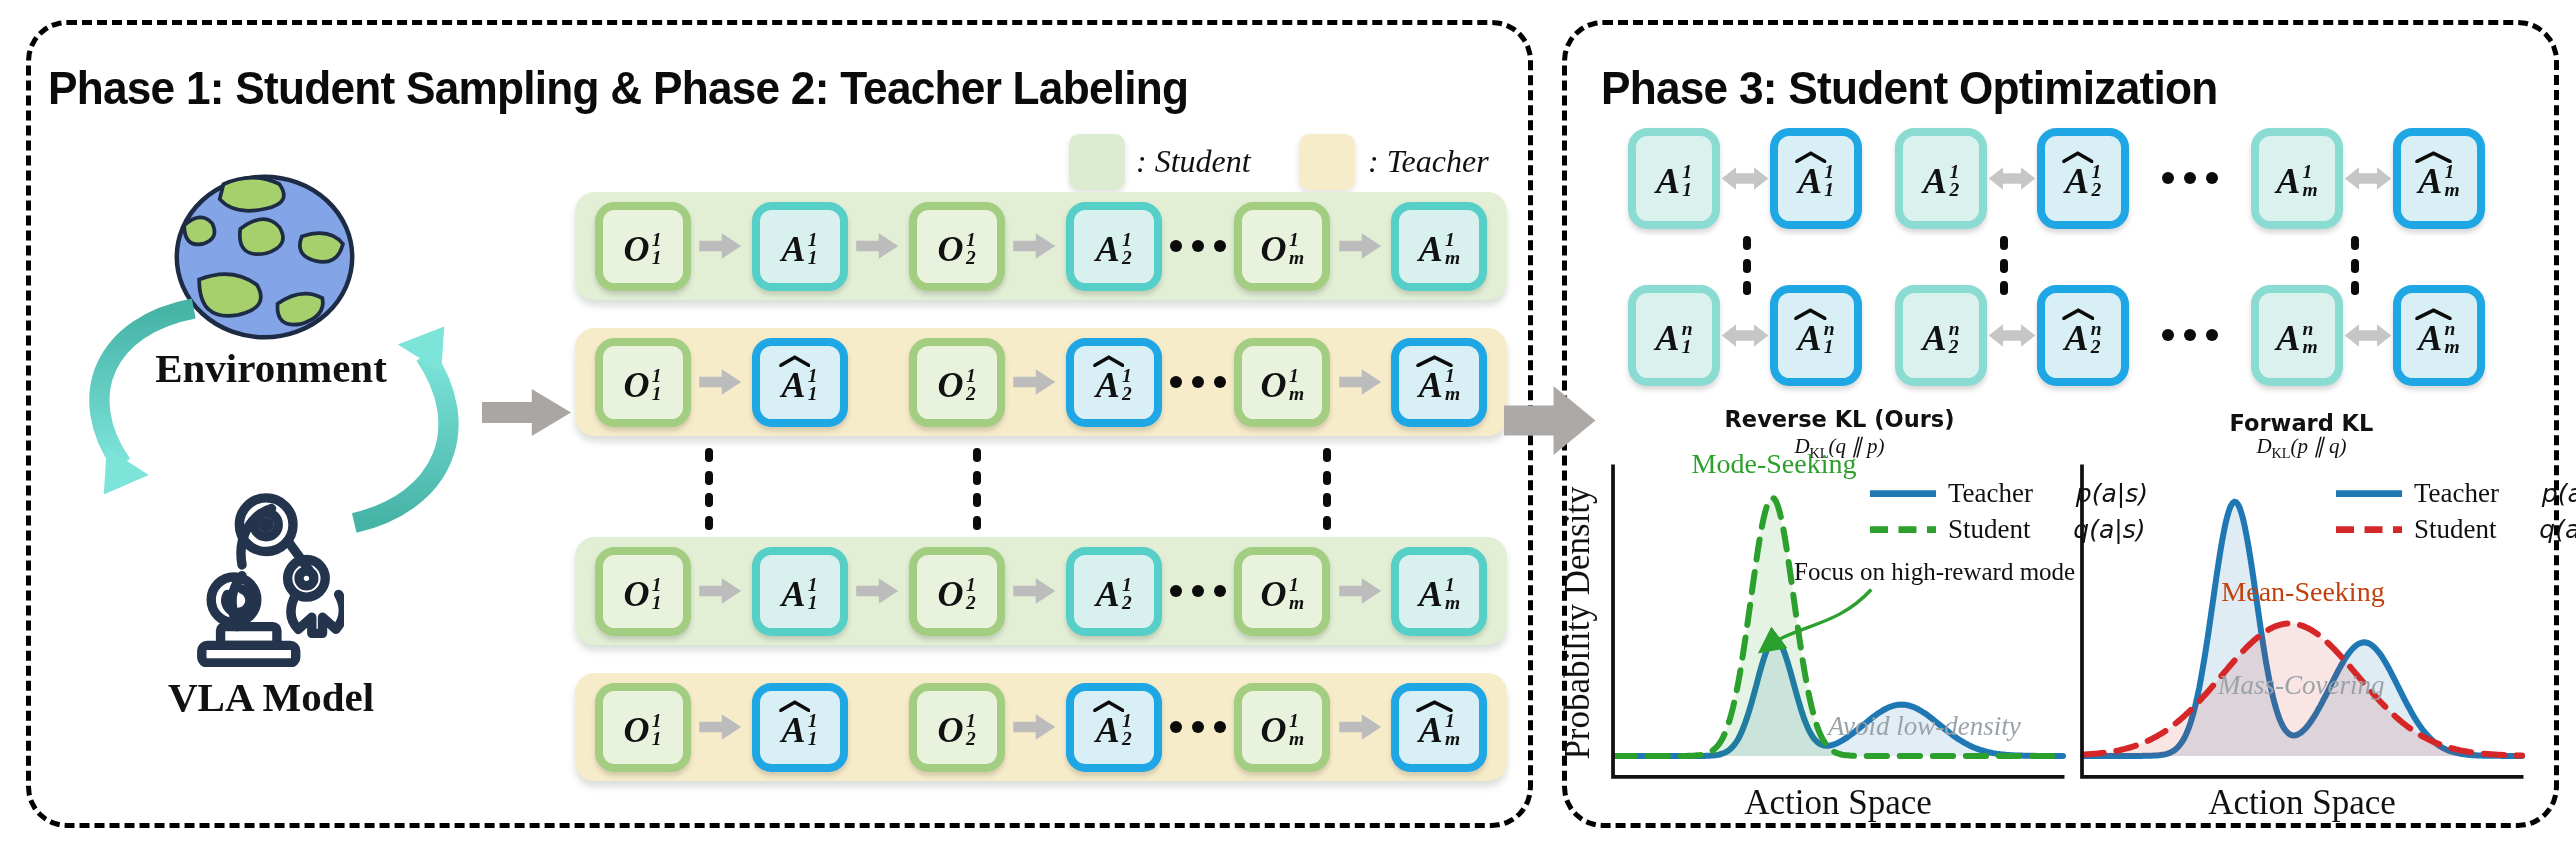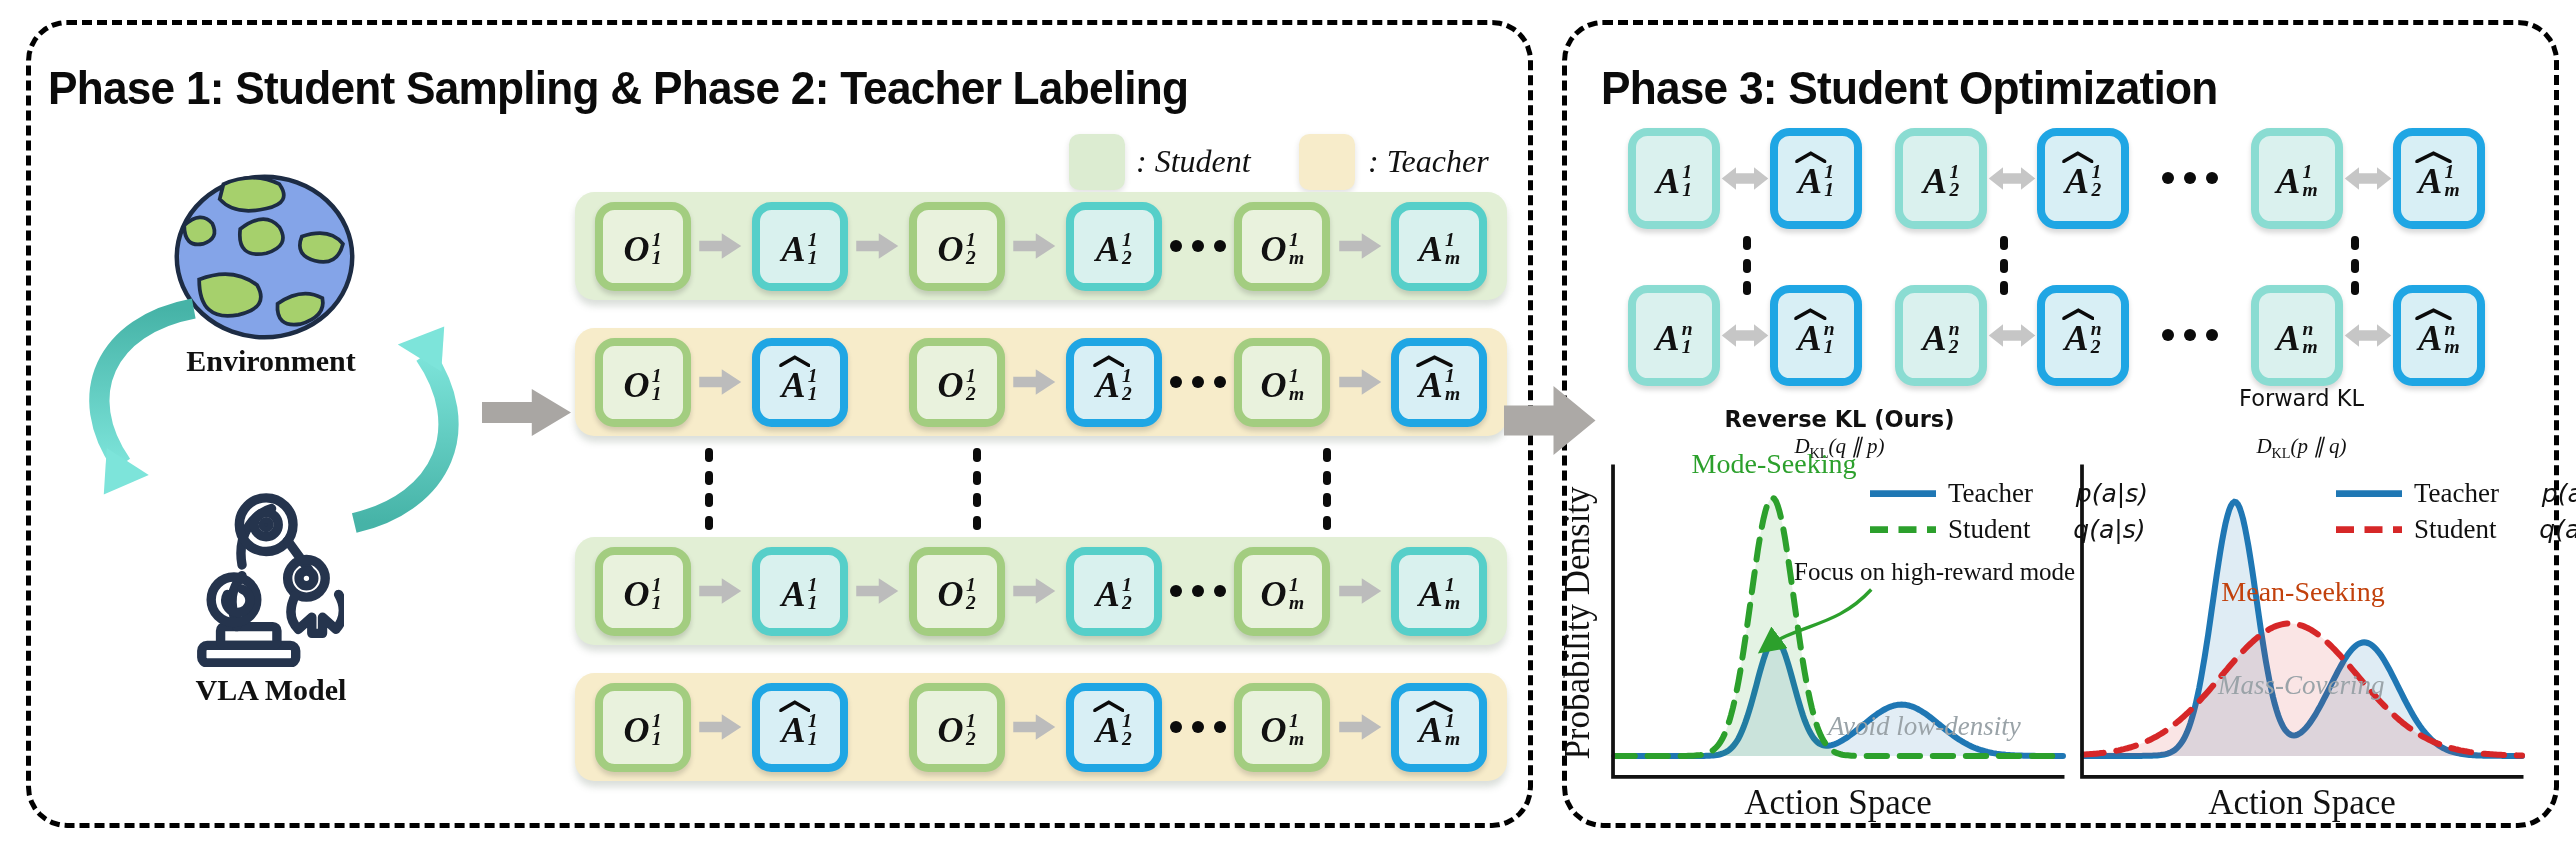--- a/index.html
+++ b/index.html
@@ -35,21 +35,21 @@
   .darrcell{width:50px;height:33px;flex:none;display:flex;align-items:center;}
   .hdots{display:flex;gap:9.8px;align-items:center;flex:none;}
   .hdots i{width:12px;height:12px;border-radius:50%;background:#0b0b0b;display:block;}
   .vdots{position:absolute;display:flex;flex-direction:column;gap:8.3px;align-items:center;}
   .vdots i{width:8.3px;height:14.3px;border-radius:3.8px;background:#0b0b0b;display:block;}
   
   .pairrow{position:absolute;left:1628px;width:857px;height:104px;display:flex;align-items:center;
            justify-content:space-between;}
   .pair{display:flex;align-items:center;flex:none;}
   
-  .big-label{position:absolute;font-weight:700;font-size:30px;text-align:center;white-space:nowrap;}
+  .big-label{position:absolute;font-weight:700;font-size:41px;text-align:center;white-space:nowrap;}
   
   .plot-title{position:absolute;width:301px;text-align:center;font-family:"DejaVu Sans", sans-serif;
               font-size:22.5px;white-space:nowrap;}
   .plot-sub{position:absolute;width:301px;text-align:center;font-family:Liberation Serif, serif;
             font-style:italic;font-size:21px;}
   .plot-sub sub{font-size:14.3px;font-style:normal;}
   .axis-label{position:absolute;text-align:center;font-size:35px;}
   .ylabel{transform:rotate(-90deg);transform-origin:center;}
   .seek{position:absolute;font-weight:400;font-size:28px;text-align:center;white-space:nowrap;}
   .note{position:absolute;font-size:25px;white-space:nowrap;}
@@ -652,21 +652,21 @@
             </span>
           </div>
         </div>
       </div>
     </div>
 
   <div class="plot-title" style="left:1689px;top:406px;font-weight:700;">Reverse KL (Ours)</div>
   <div class="plot-sub" style="left:1689px;top:434px;">
     <span>D</span><sub>KL</sub><span>(q ∥ p)</span>
   </div>
-  <div class="plot-title" style="left:2151px;top:385px;font-weight:400;">Forward KL</div>
+  <div class="plot-title" style="left:2151px;top:410px;font-weight:700;">Forward KL</div>
   <div class="plot-sub" style="left:2151px;top:434px;">
     <span>D</span><sub>KL</sub><span>(p ∥ q)</span>
   </div>
 
   <svg id="plot-left" style="position:absolute;left:1610px;top:463px;" width="456" height="317" viewBox="0 0 607 422">
       <path d="M 6 390 L 6.0 390.0 L 8.4 390.0 L 10.8 390.0 L 13.2 390.0 L 15.6 390.0 L 17.9 390.0 L 20.3 390.0 L 22.7 390.0 L 25.1 390.0 L 27.5 390.0 L 29.9 390.0 L 32.3 390.0 L 34.7 390.0 L 37.0 390.0 L 39.4 390.0 L 41.8 390.0 L 44.2 390.0 L 46.6 390.0 L 49.0 390.0 L 51.4 390.0 L 53.8 390.0 L 56.1 390.0 L 58.5 390.0 L 60.9 390.0 L 63.3 390.0 L 65.7 390.0 L 68.1 390.0 L 70.5 390.0 L 72.9 390.0 L 75.3 390.0 L 77.6 390.0 L 80.0 390.0 L 82.4 390.0 L 84.8 390.0 L 87.2 390.0 L 89.6 390.0 L 92.0 390.0 L 94.4 390.0 L 96.7 390.0 L 99.1 390.0 L 101.5 390.0 L 103.9 390.0 L 106.3 390.0 L 108.7 390.0 L 111.1 390.0 L 113.5 390.0 L 115.8 390.0 L 118.2 390.0 L 120.6 389.9 L 123.0 389.9 L 125.4 389.9 L 127.8 389.8 L 130.2 389.7 L 132.6 389.6 L 135.0 389.5 L 137.3 389.3 L 139.7 389.0 L 142.1 388.7 L 144.5 388.3 L 146.9 387.7 L 149.3 387.0 L 151.7 386.1 L 154.1 385.0 L 156.4 383.6 L 158.8 381.9 L 161.2 379.8 L 163.6 377.3 L 166.0 374.4 L 168.4 371.0 L 170.8 367.0 L 173.2 362.4 L 175.5 357.2 L 177.9 351.4 L 180.3 344.9 L 182.7 337.9 L 185.1 330.3 L 187.5 322.2 L 189.9 313.8 L 192.3 305.0 L 194.7 296.1 L 197.0 287.1 L 199.4 278.4 L 201.8 270.0 L 204.2 262.1 L 206.6 254.9 L 209.0 248.6 L 211.4 243.4 L 213.8 239.3 L 216.1 236.6 L 218.5 235.1 L 220.9 235.1 L 223.3 236.4 L 225.7 239.1 L 228.1 243.1 L 230.5 248.2 L 232.9 254.4 L 235.2 261.5 L 237.6 269.2 L 240.0 277.5 L 242.4 286.1 L 244.8 294.8 L 247.2 303.6 L 249.6 312.1 L 252.0 320.4 L 254.4 328.2 L 256.7 335.5 L 259.1 342.3 L 261.5 348.4 L 263.9 353.8 L 266.3 358.6 L 268.7 362.7 L 271.1 366.2 L 273.5 369.1 L 275.8 371.4 L 278.2 373.3 L 280.6 374.6 L 283.0 375.6 L 285.4 376.2 L 287.8 376.4 L 290.2 376.4 L 292.6 376.1 L 294.9 375.6 L 297.3 374.9 L 299.7 374.0 L 302.1 373.0 L 304.5 371.9 L 306.9 370.6 L 309.3 369.3 L 311.7 367.8 L 314.1 366.3 L 316.4 364.7 L 318.8 363.0 L 321.2 361.2 L 323.6 359.5 L 326.0 357.6 L 328.4 355.7 L 330.8 353.8 L 333.2 351.9 L 335.5 350.0 L 337.9 348.0 L 340.3 346.1 L 342.7 344.1 L 345.1 342.2 L 347.5 340.3 L 349.9 338.5 L 352.3 336.7 L 354.6 334.9 L 357.0 333.3 L 359.4 331.7 L 361.8 330.2 L 364.2 328.8 L 366.6 327.5 L 369.0 326.3 L 371.4 325.2 L 373.8 324.3 L 376.1 323.5 L 378.5 322.8 L 380.9 322.3 L 383.3 321.9 L 385.7 321.7 L 388.1 321.6 L 390.5 321.7 L 392.9 321.9 L 395.2 322.3 L 397.6 322.8 L 400.0 323.5 L 402.4 324.3 L 404.8 325.2 L 407.2 326.3 L 409.6 327.5 L 412.0 328.8 L 414.3 330.2 L 416.7 331.7 L 419.1 333.3 L 421.5 334.9 L 423.9 336.7 L 426.3 338.5 L 428.7 340.3 L 431.1 342.2 L 433.5 344.1 L 435.8 346.1 L 438.2 348.0 L 440.6 350.0 L 443.0 351.9 L 445.4 353.9 L 447.8 355.8 L 450.2 357.6 L 452.6 359.5 L 454.9 361.3 L 457.3 363.0 L 459.7 364.7 L 462.1 366.4 L 464.5 368.0 L 466.9 369.5 L 469.3 371.0 L 471.7 372.4 L 474.0 373.7 L 476.4 375.0 L 478.8 376.2 L 481.2 377.3 L 483.6 378.4 L 486.0 379.4 L 488.4 380.3 L 490.8 381.2 L 493.2 382.0 L 495.5 382.7 L 497.9 383.4 L 500.3 384.1 L 502.7 384.7 L 505.1 385.2 L 507.5 385.7 L 509.9 386.2 L 512.3 386.6 L 514.6 387.0 L 517.0 387.3 L 519.4 387.6 L 521.8 387.9 L 524.2 388.1 L 526.6 388.4 L 529.0 388.6 L 531.4 388.7 L 533.7 388.9 L 536.1 389.0 L 538.5 389.2 L 540.9 389.3 L 543.3 389.4 L 545.7 389.5 L 548.1 389.5 L 550.5 389.6 L 552.9 389.6 L 555.2 389.7 L 557.6 389.7 L 560.0 389.8 L 562.4 389.8 L 564.8 389.8 L 567.2 389.9 L 569.6 389.9 L 572.0 389.9 L 574.3 389.9 L 576.7 389.9 L 579.1 389.9 L 581.5 390.0 L 583.9 390.0 L 586.3 390.0 L 588.7 390.0 L 591.1 390.0 L 593.4 390.0 L 595.8 390.0 L 598.2 390.0 L 600.6 390.0 L 603.0 390.0 L 603 390 Z" fill="rgba(31,119,180,0.13)" stroke="none"></path>
       <path d="M 6.0 390.0 L 8.4 390.0 L 10.8 390.0 L 13.2 390.0 L 15.6 390.0 L 17.9 390.0 L 20.3 390.0 L 22.7 390.0 L 25.1 390.0 L 27.5 390.0 L 29.9 390.0 L 32.3 390.0 L 34.7 390.0 L 37.0 390.0 L 39.4 390.0 L 41.8 390.0 L 44.2 390.0 L 46.6 390.0 L 49.0 390.0 L 51.4 390.0 L 53.8 390.0 L 56.1 390.0 L 58.5 390.0 L 60.9 390.0 L 63.3 390.0 L 65.7 390.0 L 68.1 390.0 L 70.5 390.0 L 72.9 390.0 L 75.3 390.0 L 77.6 390.0 L 80.0 390.0 L 82.4 390.0 L 84.8 390.0 L 87.2 390.0 L 89.6 390.0 L 92.0 390.0 L 94.4 390.0 L 96.7 390.0 L 99.1 390.0 L 101.5 390.0 L 103.9 390.0 L 106.3 390.0 L 108.7 390.0 L 111.1 390.0 L 113.5 390.0 L 115.8 390.0 L 118.2 390.0 L 120.6 389.9 L 123.0 389.9 L 125.4 389.9 L 127.8 389.8 L 130.2 389.7 L 132.6 389.6 L 135.0 389.5 L 137.3 389.3 L 139.7 389.0 L 142.1 388.7 L 144.5 388.3 L 146.9 387.7 L 149.3 387.0 L 151.7 386.1 L 154.1 385.0 L 156.4 383.6 L 158.8 381.9 L 161.2 379.8 L 163.6 377.3 L 166.0 374.4 L 168.4 371.0 L 170.8 367.0 L 173.2 362.4 L 175.5 357.2 L 177.9 351.4 L 180.3 344.9 L 182.7 337.9 L 185.1 330.3 L 187.5 322.2 L 189.9 313.8 L 192.3 305.0 L 194.7 296.1 L 197.0 287.1 L 199.4 278.4 L 201.8 270.0 L 204.2 262.1 L 206.6 254.9 L 209.0 248.6 L 211.4 243.4 L 213.8 239.3 L 216.1 236.6 L 218.5 235.1 L 220.9 235.1 L 223.3 236.4 L 225.7 239.1 L 228.1 243.1 L 230.5 248.2 L 232.9 254.4 L 235.2 261.5 L 237.6 269.2 L 240.0 277.5 L 242.4 286.1 L 244.8 294.8 L 247.2 303.6 L 249.6 312.1 L 252.0 320.4 L 254.4 328.2 L 256.7 335.5 L 259.1 342.3 L 261.5 348.4 L 263.9 353.8 L 266.3 358.6 L 268.7 362.7 L 271.1 366.2 L 273.5 369.1 L 275.8 371.4 L 278.2 373.3 L 280.6 374.6 L 283.0 375.6 L 285.4 376.2 L 287.8 376.4 L 290.2 376.4 L 292.6 376.1 L 294.9 375.6 L 297.3 374.9 L 299.7 374.0 L 302.1 373.0 L 304.5 371.9 L 306.9 370.6 L 309.3 369.3 L 311.7 367.8 L 314.1 366.3 L 316.4 364.7 L 318.8 363.0 L 321.2 361.2 L 323.6 359.5 L 326.0 357.6 L 328.4 355.7 L 330.8 353.8 L 333.2 351.9 L 335.5 350.0 L 337.9 348.0 L 340.3 346.1 L 342.7 344.1 L 345.1 342.2 L 347.5 340.3 L 349.9 338.5 L 352.3 336.7 L 354.6 334.9 L 357.0 333.3 L 359.4 331.7 L 361.8 330.2 L 364.2 328.8 L 366.6 327.5 L 369.0 326.3 L 371.4 325.2 L 373.8 324.3 L 376.1 323.5 L 378.5 322.8 L 380.9 322.3 L 383.3 321.9 L 385.7 321.7 L 388.1 321.6 L 390.5 321.7 L 392.9 321.9 L 395.2 322.3 L 397.6 322.8 L 400.0 323.5 L 402.4 324.3 L 404.8 325.2 L 407.2 326.3 L 409.6 327.5 L 412.0 328.8 L 414.3 330.2 L 416.7 331.7 L 419.1 333.3 L 421.5 334.9 L 423.9 336.7 L 426.3 338.5 L 428.7 340.3 L 431.1 342.2 L 433.5 344.1 L 435.8 346.1 L 438.2 348.0 L 440.6 350.0 L 443.0 351.9 L 445.4 353.9 L 447.8 355.8 L 450.2 357.6 L 452.6 359.5 L 454.9 361.3 L 457.3 363.0 L 459.7 364.7 L 462.1 366.4 L 464.5 368.0 L 466.9 369.5 L 469.3 371.0 L 471.7 372.4 L 474.0 373.7 L 476.4 375.0 L 478.8 376.2 L 481.2 377.3 L 483.6 378.4 L 486.0 379.4 L 488.4 380.3 L 490.8 381.2 L 493.2 382.0 L 495.5 382.7 L 497.9 383.4 L 500.3 384.1 L 502.7 384.7 L 505.1 385.2 L 507.5 385.7 L 509.9 386.2 L 512.3 386.6 L 514.6 387.0 L 517.0 387.3 L 519.4 387.6 L 521.8 387.9 L 524.2 388.1 L 526.6 388.4 L 529.0 388.6 L 531.4 388.7 L 533.7 388.9 L 536.1 389.0 L 538.5 389.2 L 540.9 389.3 L 543.3 389.4 L 545.7 389.5 L 548.1 389.5 L 550.5 389.6 L 552.9 389.6 L 555.2 389.7 L 557.6 389.7 L 560.0 389.8 L 562.4 389.8 L 564.8 389.8 L 567.2 389.9 L 569.6 389.9 L 572.0 389.9 L 574.3 389.9 L 576.7 389.9 L 579.1 389.9 L 581.5 390.0 L 583.9 390.0 L 586.3 390.0 L 588.7 390.0 L 591.1 390.0 L 593.4 390.0 L 595.8 390.0 L 598.2 390.0 L 600.6 390.0 L 603.0 390.0" fill="none" stroke="#1f77b4" stroke-width="8" stroke-linecap="round"></path>
       <path d="M 6 390 L 6.0 390.0 L 8.4 390.0 L 10.8 390.0 L 13.2 390.0 L 15.6 390.0 L 17.9 390.0 L 20.3 390.0 L 22.7 390.0 L 25.1 390.0 L 27.5 390.0 L 29.9 390.0 L 32.3 390.0 L 34.7 390.0 L 37.0 390.0 L 39.4 390.0 L 41.8 390.0 L 44.2 390.0 L 46.6 390.0 L 49.0 390.0 L 51.4 390.0 L 53.8 390.0 L 56.1 390.0 L 58.5 390.0 L 60.9 390.0 L 63.3 390.0 L 65.7 390.0 L 68.1 390.0 L 70.5 390.0 L 72.9 390.0 L 75.3 390.0 L 77.6 390.0 L 80.0 390.0 L 82.4 390.0 L 84.8 390.0 L 87.2 390.0 L 89.6 390.0 L 92.0 390.0 L 94.4 390.0 L 96.7 389.9 L 99.1 389.9 L 101.5 389.9 L 103.9 389.8 L 106.3 389.8 L 108.7 389.7 L 111.1 389.6 L 113.5 389.4 L 115.8 389.2 L 118.2 389.0 L 120.6 388.7 L 123.0 388.3 L 125.4 387.7 L 127.8 387.0 L 130.2 386.2 L 132.6 385.1 L 135.0 383.8 L 137.3 382.2 L 139.7 380.2 L 142.1 377.8 L 144.5 374.9 L 146.9 371.5 L 149.3 367.4 L 151.7 362.6 L 154.1 357.1 L 156.4 350.8 L 158.8 343.5 L 161.2 335.2 L 163.6 326.0 L 166.0 315.6 L 168.4 304.3 L 170.8 291.8 L 173.2 278.4 L 175.5 264.0 L 177.9 248.7 L 180.3 232.6 L 182.7 215.9 L 185.1 198.8 L 187.5 181.5 L 189.9 164.1 L 192.3 147.1 L 194.7 130.5 L 197.0 114.7 L 199.4 100.0 L 201.8 86.6 L 204.2 74.8 L 206.6 64.8 L 209.0 56.8 L 211.4 50.9 L 213.8 47.4 L 216.1 46.2 L 218.5 47.4 L 220.9 50.9 L 223.3 56.8 L 225.7 64.8 L 228.1 74.8 L 230.5 86.6 L 232.9 100.0 L 235.2 114.7 L 237.6 130.5 L 240.0 147.1 L 242.4 164.1 L 244.8 181.5 L 247.2 198.8 L 249.6 215.9 L 252.0 232.6 L 254.4 248.7 L 256.7 264.0 L 259.1 278.4 L 261.5 291.8 L 263.9 304.3 L 266.3 315.6 L 268.7 326.0 L 271.1 335.2 L 273.5 343.5 L 275.8 350.8 L 278.2 357.1 L 280.6 362.6 L 283.0 367.4 L 285.4 371.5 L 287.8 374.9 L 290.2 377.8 L 292.6 380.2 L 294.9 382.2 L 297.3 383.8 L 299.7 385.1 L 302.1 386.2 L 304.5 387.0 L 306.9 387.7 L 309.3 388.3 L 311.7 388.7 L 314.1 389.0 L 316.4 389.2 L 318.8 389.4 L 321.2 389.6 L 323.6 389.7 L 326.0 389.8 L 328.4 389.8 L 330.8 389.9 L 333.2 389.9 L 335.5 389.9 L 337.9 390.0 L 340.3 390.0 L 342.7 390.0 L 345.1 390.0 L 347.5 390.0 L 349.9 390.0 L 352.3 390.0 L 354.6 390.0 L 357.0 390.0 L 359.4 390.0 L 361.8 390.0 L 364.2 390.0 L 366.6 390.0 L 369.0 390.0 L 371.4 390.0 L 373.8 390.0 L 376.1 390.0 L 378.5 390.0 L 380.9 390.0 L 383.3 390.0 L 385.7 390.0 L 388.1 390.0 L 390.5 390.0 L 392.9 390.0 L 395.2 390.0 L 397.6 390.0 L 400.0 390.0 L 402.4 390.0 L 404.8 390.0 L 407.2 390.0 L 409.6 390.0 L 412.0 390.0 L 414.3 390.0 L 416.7 390.0 L 419.1 390.0 L 421.5 390.0 L 423.9 390.0 L 426.3 390.0 L 428.7 390.0 L 431.1 390.0 L 433.5 390.0 L 435.8 390.0 L 438.2 390.0 L 440.6 390.0 L 443.0 390.0 L 445.4 390.0 L 447.8 390.0 L 450.2 390.0 L 452.6 390.0 L 454.9 390.0 L 457.3 390.0 L 459.7 390.0 L 462.1 390.0 L 464.5 390.0 L 466.9 390.0 L 469.3 390.0 L 471.7 390.0 L 474.0 390.0 L 476.4 390.0 L 478.8 390.0 L 481.2 390.0 L 483.6 390.0 L 486.0 390.0 L 488.4 390.0 L 490.8 390.0 L 493.2 390.0 L 495.5 390.0 L 497.9 390.0 L 500.3 390.0 L 502.7 390.0 L 505.1 390.0 L 507.5 390.0 L 509.9 390.0 L 512.3 390.0 L 514.6 390.0 L 517.0 390.0 L 519.4 390.0 L 521.8 390.0 L 524.2 390.0 L 526.6 390.0 L 529.0 390.0 L 531.4 390.0 L 533.7 390.0 L 536.1 390.0 L 538.5 390.0 L 540.9 390.0 L 543.3 390.0 L 545.7 390.0 L 548.1 390.0 L 550.5 390.0 L 552.9 390.0 L 555.2 390.0 L 557.6 390.0 L 560.0 390.0 L 562.4 390.0 L 564.8 390.0 L 567.2 390.0 L 569.6 390.0 L 572.0 390.0 L 574.3 390.0 L 576.7 390.0 L 579.1 390.0 L 581.5 390.0 L 583.9 390.0 L 586.3 390.0 L 588.7 390.0 L 591.1 390.0 L 593.4 390.0 L 595.8 390.0 L 598.2 390.0 L 600.6 390.0 L 603.0 390.0 L 603 390 Z" fill="rgba(44,160,44,0.13)" stroke="none"></path>
       <path d="M 6.0 390.0 L 8.4 390.0 L 10.8 390.0 L 13.2 390.0 L 15.6 390.0 L 17.9 390.0 L 20.3 390.0 L 22.7 390.0 L 25.1 390.0 L 27.5 390.0 L 29.9 390.0 L 32.3 390.0 L 34.7 390.0 L 37.0 390.0 L 39.4 390.0 L 41.8 390.0 L 44.2 390.0 L 46.6 390.0 L 49.0 390.0 L 51.4 390.0 L 53.8 390.0 L 56.1 390.0 L 58.5 390.0 L 60.9 390.0 L 63.3 390.0 L 65.7 390.0 L 68.1 390.0 L 70.5 390.0 L 72.9 390.0 L 75.3 390.0 L 77.6 390.0 L 80.0 390.0 L 82.4 390.0 L 84.8 390.0 L 87.2 390.0 L 89.6 390.0 L 92.0 390.0 L 94.4 390.0 L 96.7 389.9 L 99.1 389.9 L 101.5 389.9 L 103.9 389.8 L 106.3 389.8 L 108.7 389.7 L 111.1 389.6 L 113.5 389.4 L 115.8 389.2 L 118.2 389.0 L 120.6 388.7 L 123.0 388.3 L 125.4 387.7 L 127.8 387.0 L 130.2 386.2 L 132.6 385.1 L 135.0 383.8 L 137.3 382.2 L 139.7 380.2 L 142.1 377.8 L 144.5 374.9 L 146.9 371.5 L 149.3 367.4 L 151.7 362.6 L 154.1 357.1 L 156.4 350.8 L 158.8 343.5 L 161.2 335.2 L 163.6 326.0 L 166.0 315.6 L 168.4 304.3 L 170.8 291.8 L 173.2 278.4 L 175.5 264.0 L 177.9 248.7 L 180.3 232.6 L 182.7 215.9 L 185.1 198.8 L 187.5 181.5 L 189.9 164.1 L 192.3 147.1 L 194.7 130.5 L 197.0 114.7 L 199.4 100.0 L 201.8 86.6 L 204.2 74.8 L 206.6 64.8 L 209.0 56.8 L 211.4 50.9 L 213.8 47.4 L 216.1 46.2 L 218.5 47.4 L 220.9 50.9 L 223.3 56.8 L 225.7 64.8 L 228.1 74.8 L 230.5 86.6 L 232.9 100.0 L 235.2 114.7 L 237.6 130.5 L 240.0 147.1 L 242.4 164.1 L 244.8 181.5 L 247.2 198.8 L 249.6 215.9 L 252.0 232.6 L 254.4 248.7 L 256.7 264.0 L 259.1 278.4 L 261.5 291.8 L 263.9 304.3 L 266.3 315.6 L 268.7 326.0 L 271.1 335.2 L 273.5 343.5 L 275.8 350.8 L 278.2 357.1 L 280.6 362.6 L 283.0 367.4 L 285.4 371.5 L 287.8 374.9 L 290.2 377.8 L 292.6 380.2 L 294.9 382.2 L 297.3 383.8 L 299.7 385.1 L 302.1 386.2 L 304.5 387.0 L 306.9 387.7 L 309.3 388.3 L 311.7 388.7 L 314.1 389.0 L 316.4 389.2 L 318.8 389.4 L 321.2 389.6 L 323.6 389.7 L 326.0 389.8 L 328.4 389.8 L 330.8 389.9 L 333.2 389.9 L 335.5 389.9 L 337.9 390.0 L 340.3 390.0 L 342.7 390.0 L 345.1 390.0 L 347.5 390.0 L 349.9 390.0 L 352.3 390.0 L 354.6 390.0 L 357.0 390.0 L 359.4 390.0 L 361.8 390.0 L 364.2 390.0 L 366.6 390.0 L 369.0 390.0 L 371.4 390.0 L 373.8 390.0 L 376.1 390.0 L 378.5 390.0 L 380.9 390.0 L 383.3 390.0 L 385.7 390.0 L 388.1 390.0 L 390.5 390.0 L 392.9 390.0 L 395.2 390.0 L 397.6 390.0 L 400.0 390.0 L 402.4 390.0 L 404.8 390.0 L 407.2 390.0 L 409.6 390.0 L 412.0 390.0 L 414.3 390.0 L 416.7 390.0 L 419.1 390.0 L 421.5 390.0 L 423.9 390.0 L 426.3 390.0 L 428.7 390.0 L 431.1 390.0 L 433.5 390.0 L 435.8 390.0 L 438.2 390.0 L 440.6 390.0 L 443.0 390.0 L 445.4 390.0 L 447.8 390.0 L 450.2 390.0 L 452.6 390.0 L 454.9 390.0 L 457.3 390.0 L 459.7 390.0 L 462.1 390.0 L 464.5 390.0 L 466.9 390.0 L 469.3 390.0 L 471.7 390.0 L 474.0 390.0 L 476.4 390.0 L 478.8 390.0 L 481.2 390.0 L 483.6 390.0 L 486.0 390.0 L 488.4 390.0 L 490.8 390.0 L 493.2 390.0 L 495.5 390.0 L 497.9 390.0 L 500.3 390.0 L 502.7 390.0 L 505.1 390.0 L 507.5 390.0 L 509.9 390.0 L 512.3 390.0 L 514.6 390.0 L 517.0 390.0 L 519.4 390.0 L 521.8 390.0 L 524.2 390.0 L 526.6 390.0 L 529.0 390.0 L 531.4 390.0 L 533.7 390.0 L 536.1 390.0 L 538.5 390.0 L 540.9 390.0 L 543.3 390.0 L 545.7 390.0 L 548.1 390.0 L 550.5 390.0 L 552.9 390.0 L 555.2 390.0 L 557.6 390.0 L 560.0 390.0 L 562.4 390.0 L 564.8 390.0 L 567.2 390.0 L 569.6 390.0 L 572.0 390.0 L 574.3 390.0 L 576.7 390.0 L 579.1 390.0 L 581.5 390.0 L 583.9 390.0 L 586.3 390.0 L 588.7 390.0 L 591.1 390.0 L 593.4 390.0 L 595.8 390.0 L 598.2 390.0 L 600.6 390.0 L 603.0 390.0" fill="none" stroke="#2ca02c" stroke-width="8" stroke-linecap="round" stroke-dasharray="27 17"></path>
       <path d="M 4 2 V 418 H 605" fill="none" stroke="#111" stroke-width="5"></path>

